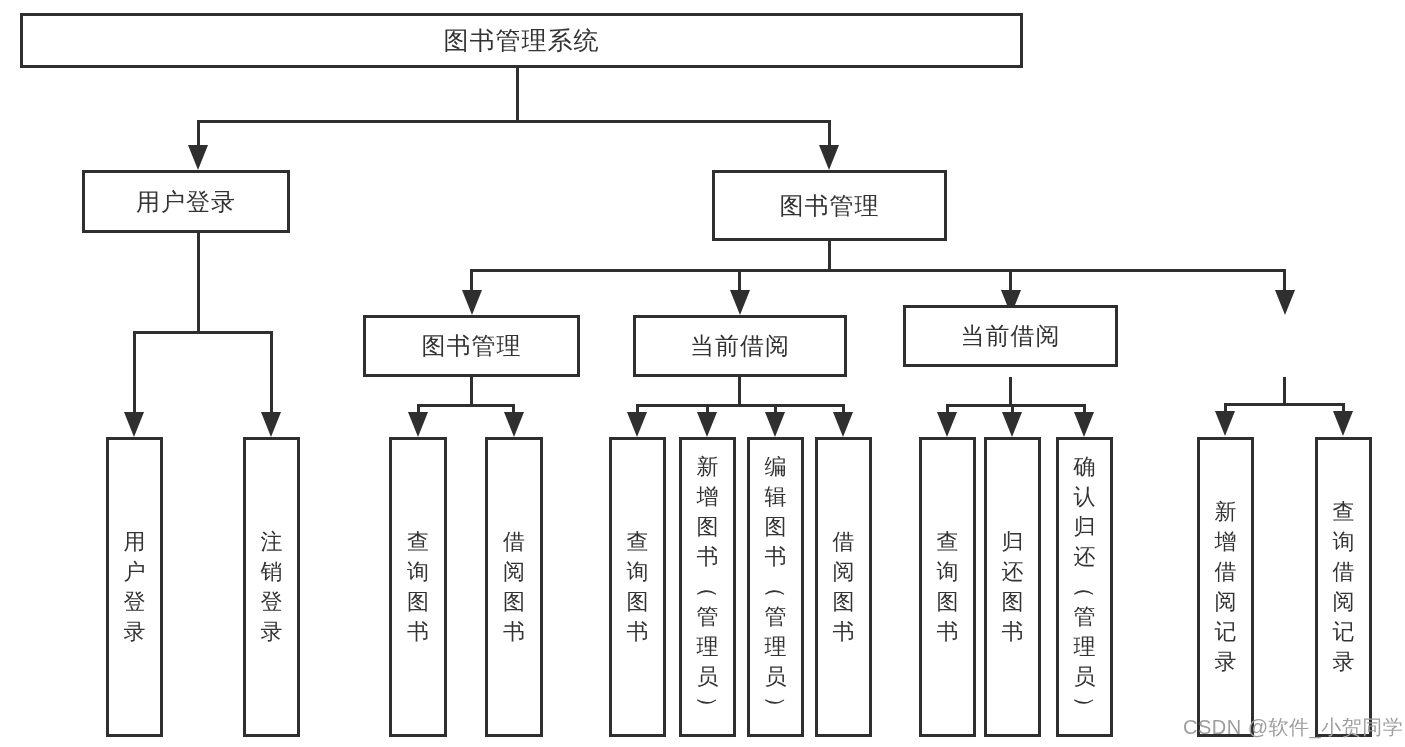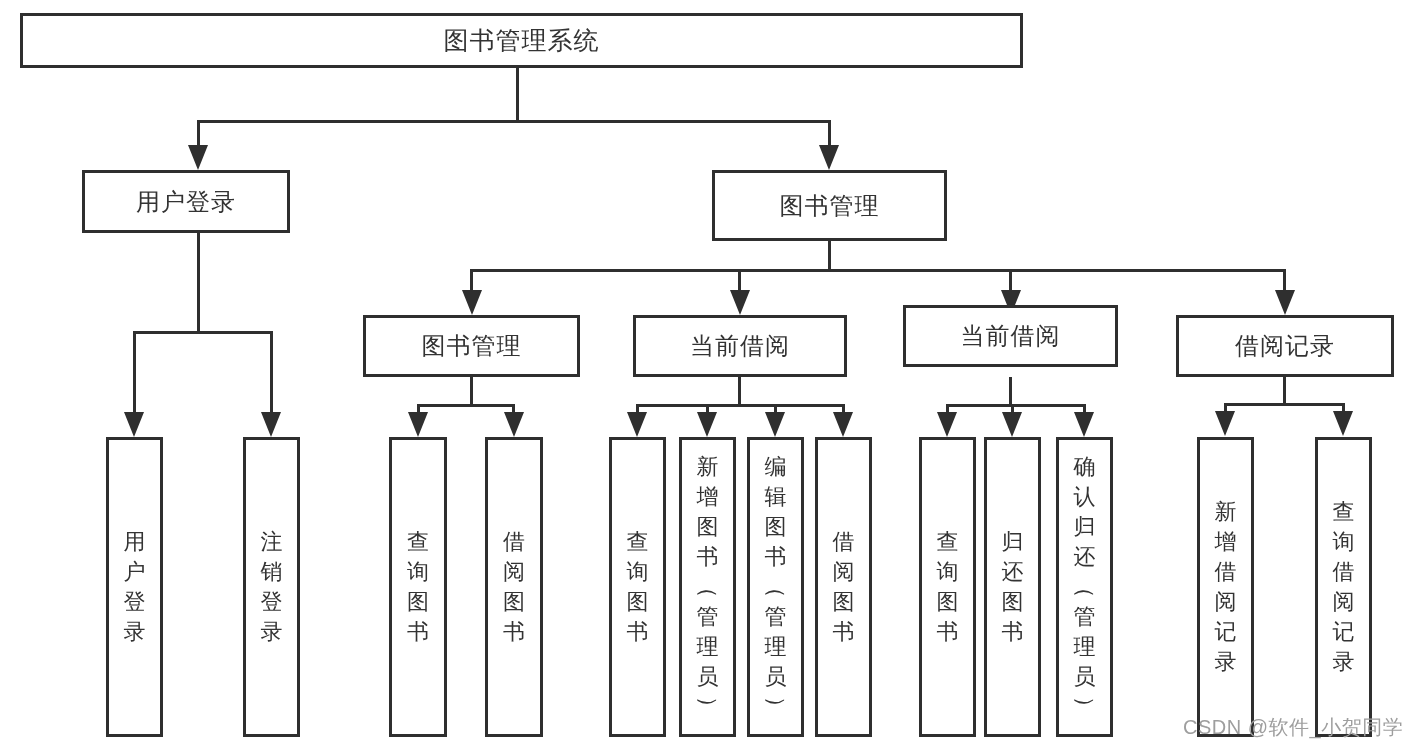--- a/index.html
+++ b/index.html
@@ -100,21 +100,20 @@
   <div class="tri" style="left:1333px;top:411px"></div>
 
   <div class="node root-node" style="left:20px;top:13px;width:1003px;height:55px">图书管理系统</div>
 
   <div class="node" style="left:82px;top:170px;width:208px;height:63px">用户登录</div>
   <div class="node" style="left:712px;top:170px;width:235px;height:71px">图书管理</div>
 
   <div class="node" style="left:363px;top:315px;width:217px;height:62px">图书管理</div>
   <div class="node" style="left:633px;top:315px;width:214px;height:62px">当前借阅</div>
   <div class="node" style="left:903px;top:305px;width:215px;height:62px">当前借阅</div>
-  <div class="node" style="left:1176px;top:315px;width:218px;height:62px">借阅记录</div>
 
   <div class="node vnode" style="left:106px;top:437px;width:57px;height:300px">
       <span class="vchar">用</span>
       <span class="vchar">户</span>
       <span class="vchar">登</span>
       <span class="vchar">录</span>
     </div>
   <div class="node vnode" style="left:243px;top:437px;width:57px;height:300px">
       <span class="vchar">注</span>
       <span class="vchar">销</span>

